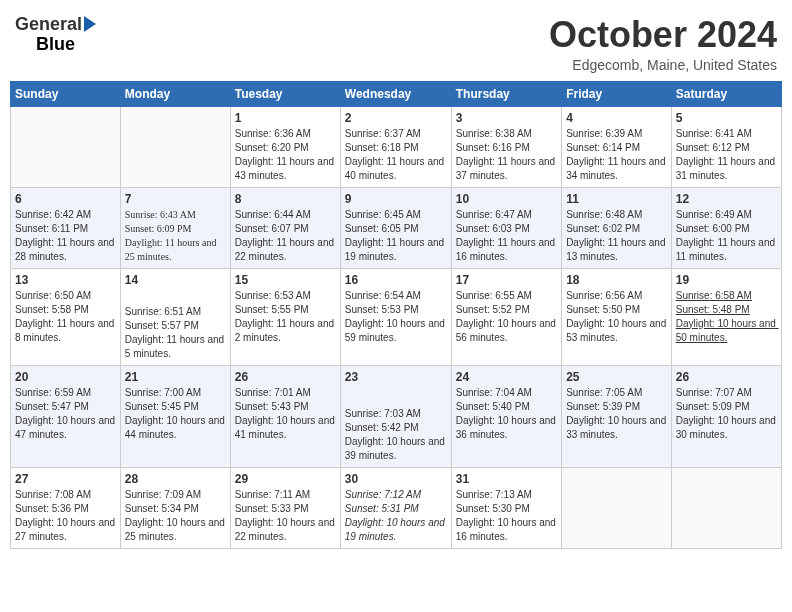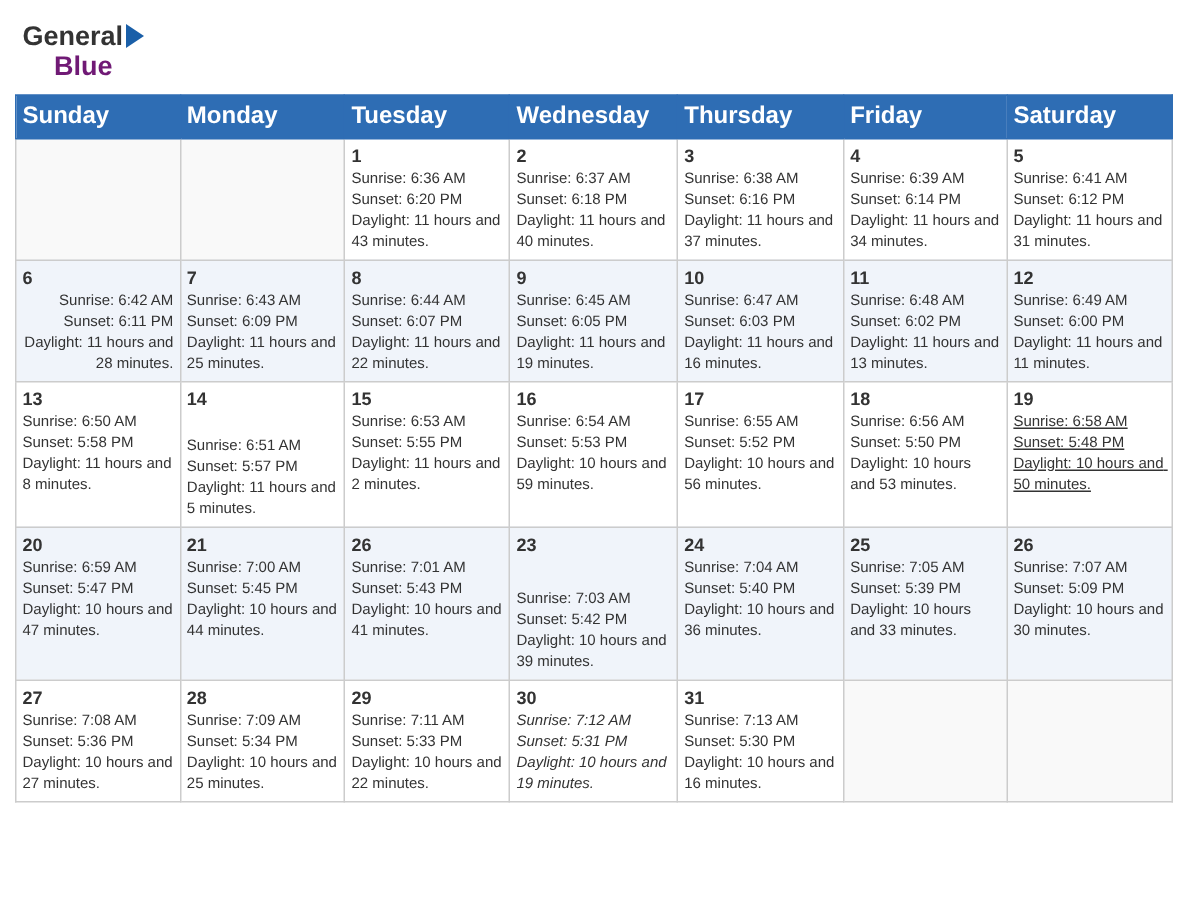--- a/index.html
+++ b/index.html
@@ -20,21 +20,21 @@
     .logo {
       display: flex;
       align-items: center;
     }
     .logo-text {
       font-size: 18px;
       font-weight: bold;
       line-height: 1.1;
     }
     .logo-general { color: #333; }
-    .logo-blue { color: #701a75; }
+    .logo-blue { color: #000000; }
     .logo-arrow {
       width: 0;
       height: 0;
       border-left: 12px solid #1a5fa8;
       border-top: 8px solid transparent;
       border-bottom: 8px solid transparent;
       margin-left: 2px;
       margin-top: -2px;
     }
     .title-block {
@@ -54,21 +54,21 @@
     .calendar {
       width: 100%;
       border-collapse: collapse;
       font-size: 10.5px;
     }
     .calendar th {
       background-color: #2e6db4;
       color: #fff;
       padding: 5px 4px;
       text-align: left;
-      font-size: 16px;
+      font-size: 12px;
       border: 1px solid #2e6db4;
       margin-top: 22px;
     }
     .calendar td {
       border: 1px solid #ccc;
       vertical-align: top;
       padding: 4px 4px;
       width: 113px;
       min-height: 75px;
       height: 75px;
@@ -102,20 +102,24 @@
         <span class="logo-text">
           <span class="logo-general">General</span>
         </span>
         <div class="logo-arrow"></div>
       </div>
       <div style="display:flex;justify-content:center;">
         <span class="logo-text logo-blue">Blue</span>
       </div>
     </div>
   </div>
+  <div class="title-block">
+    <div class="month-title">October 2024</div>
+    <div class="location">Edgecomb, Maine, United States</div>
+  </div>
 </div>
 
 <table class="calendar">
   <thead>
     <tr>
     <th>Sunday</th>
         <th>Monday</th>
         <th>Tuesday</th>
         <th>Wednesday</th>
         <th>Thursday</th>
@@ -154,27 +158,27 @@
         <td>
           <span class="day-number">5</span>
           <div class="day-info" style="white-space: pre-wrap;">Sunrise: 6:41 AM
 Sunset: 6:12 PM
 Daylight: 11 hours and 31 minutes.</div>
         </td>
       </tr>
       <tr class="row-alt">
         <td>
           <span class="day-number">6</span>
-          <div class="day-info" style="white-space: pre-wrap; text-align: right;">Sunrise: 6:42 AM
+          <div class="day-info" style="white-space: pre-wrap;">Sunrise: 6:42 AM
 Sunset: 6:11 PM
 Daylight: 11 hours and 28 minutes.</div>
         </td>
         <td>
           <span class="day-number">7</span>
-          <div class="day-info" style="white-space: pre-wrap;">Sunrise: 6:43 AM
+          <div class="day-info" style="white-space: pre-wrap; font-family: Liberation Serif, serif;">Sunrise: 6:43 AM
 Sunset: 6:09 PM
 Daylight: 11 hours and 25 minutes.</div>
         </td>
         <td>
           <span class="day-number">8</span>
           <div class="day-info" style="white-space: pre-wrap;">Sunrise: 6:44 AM
 Sunset: 6:07 PM
 Daylight: 11 hours and 22 minutes.</div>
         </td>
         <td>

